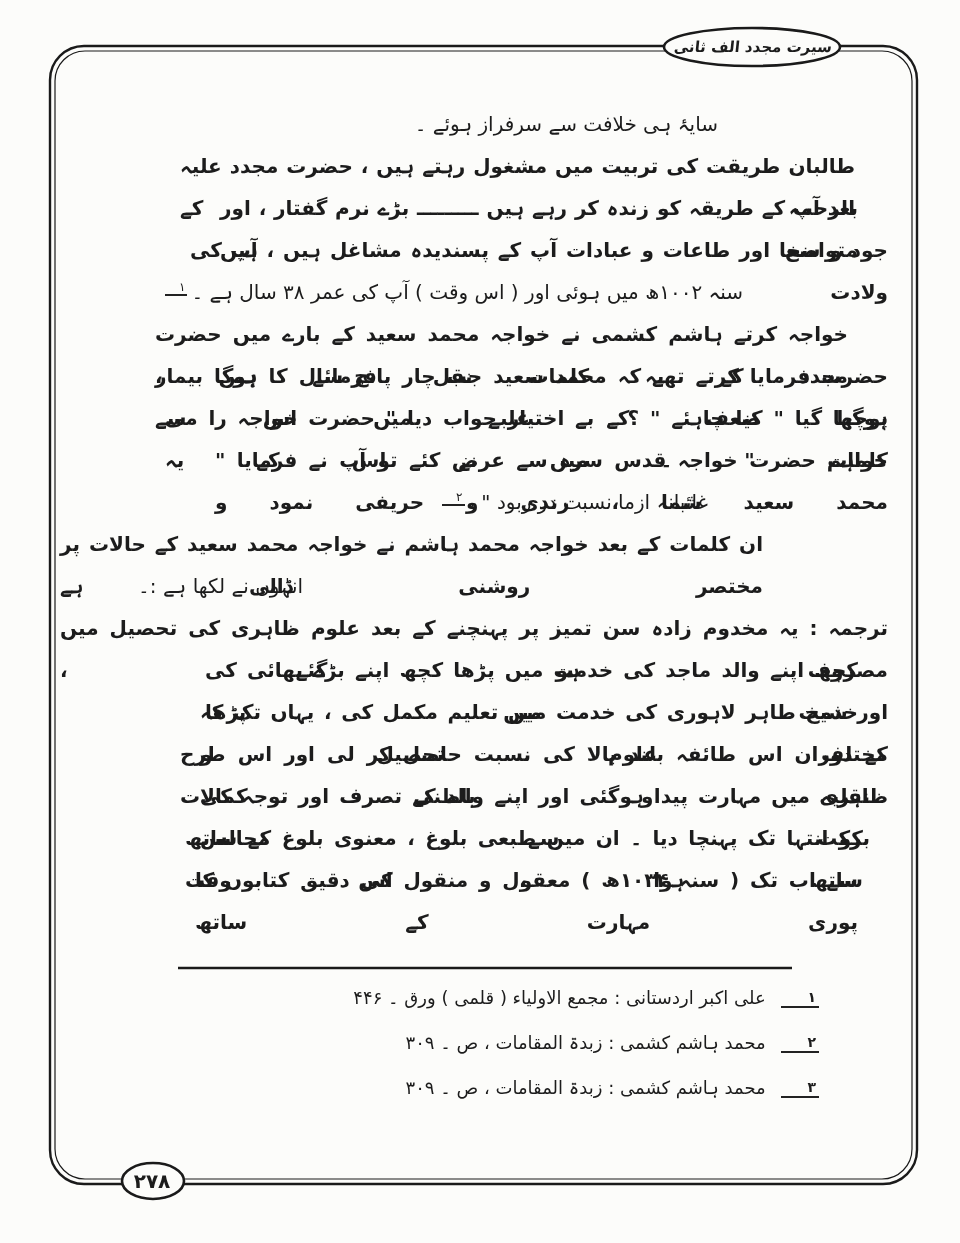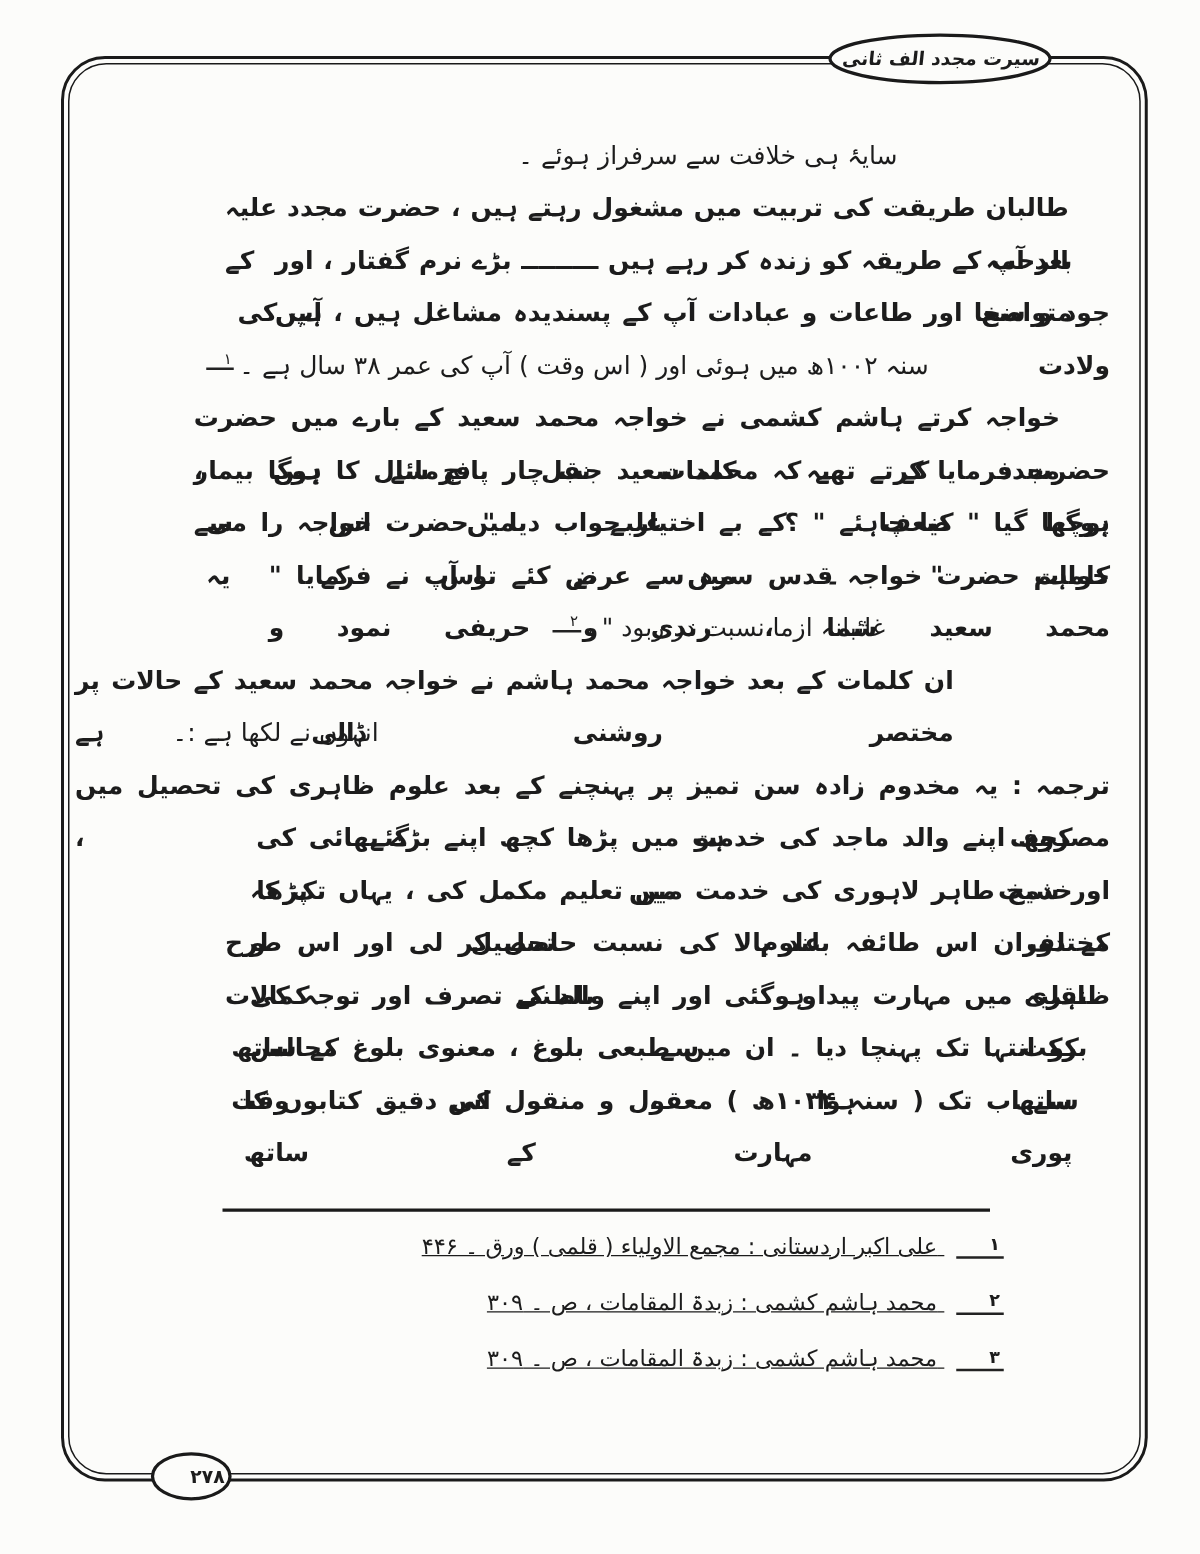--- a/index.html
+++ b/index.html
@@ -12,41 +12,41 @@
     overflow:hidden;
     margin:0 auto;
   }
   .frame-svg{position:absolute;left:0;top:0;width:960px;height:1243px;}
   .book-title{
     position:absolute;left:664px;top:30px;width:178px;height:34px;
     line-height:34px;text-align:center;font-size:15px;font-weight:600;
     direction:rtl;transform:skewX(-6deg);
   }
   .page-number{
-    position:absolute;left:134px;top:1164px;width:64px;height:34px;
-    line-height:34px;text-align:center;font-size:15px;font-weight:700;
+    position:absolute;left:120px;top:1164px;width:64px;height:34px;
+    line-height:34px;text-align:center;font-size:20px;font-weight:700;
     direction:rtl;
   }
   .textblock{
     position:absolute;left:60px;top:103px;width:828px;
     direction:rtl;
   }
   .line{
     height:42px;line-height:42px;font-size:20px;
     white-space:nowrap;
   }
   .line.j{white-space:normal;text-align:justify;text-align-last:justify;font-weight:bold;}
   .fnref{
     display:inline-block;font-size:12px;vertical-align:super;
     border-bottom:2px solid #222;padding:0 2px 1px 14px;margin:0 4px;
     line-height:12px;
   }
   .footnotes{
-    position:absolute;left:60px;top:975px;width:828px;
-    direction:rtl;padding:0;text-decoration:underline;
+    position:absolute;left:76px;top:975px;width:828px;
+    direction:rtl;padding:0;
   }
   .fn-row{
     height:45px;line-height:45px;font-size:18px;text-align:right;
     padding-right:85px;white-space:nowrap;
   }
   .fn-mark{
     display:inline-block;border-bottom:2px solid #222;
     padding:0 3px 2px 26px;margin-left:10px;
     font-size:14px;font-weight:600;line-height:14px;vertical-align:middle;
   }

